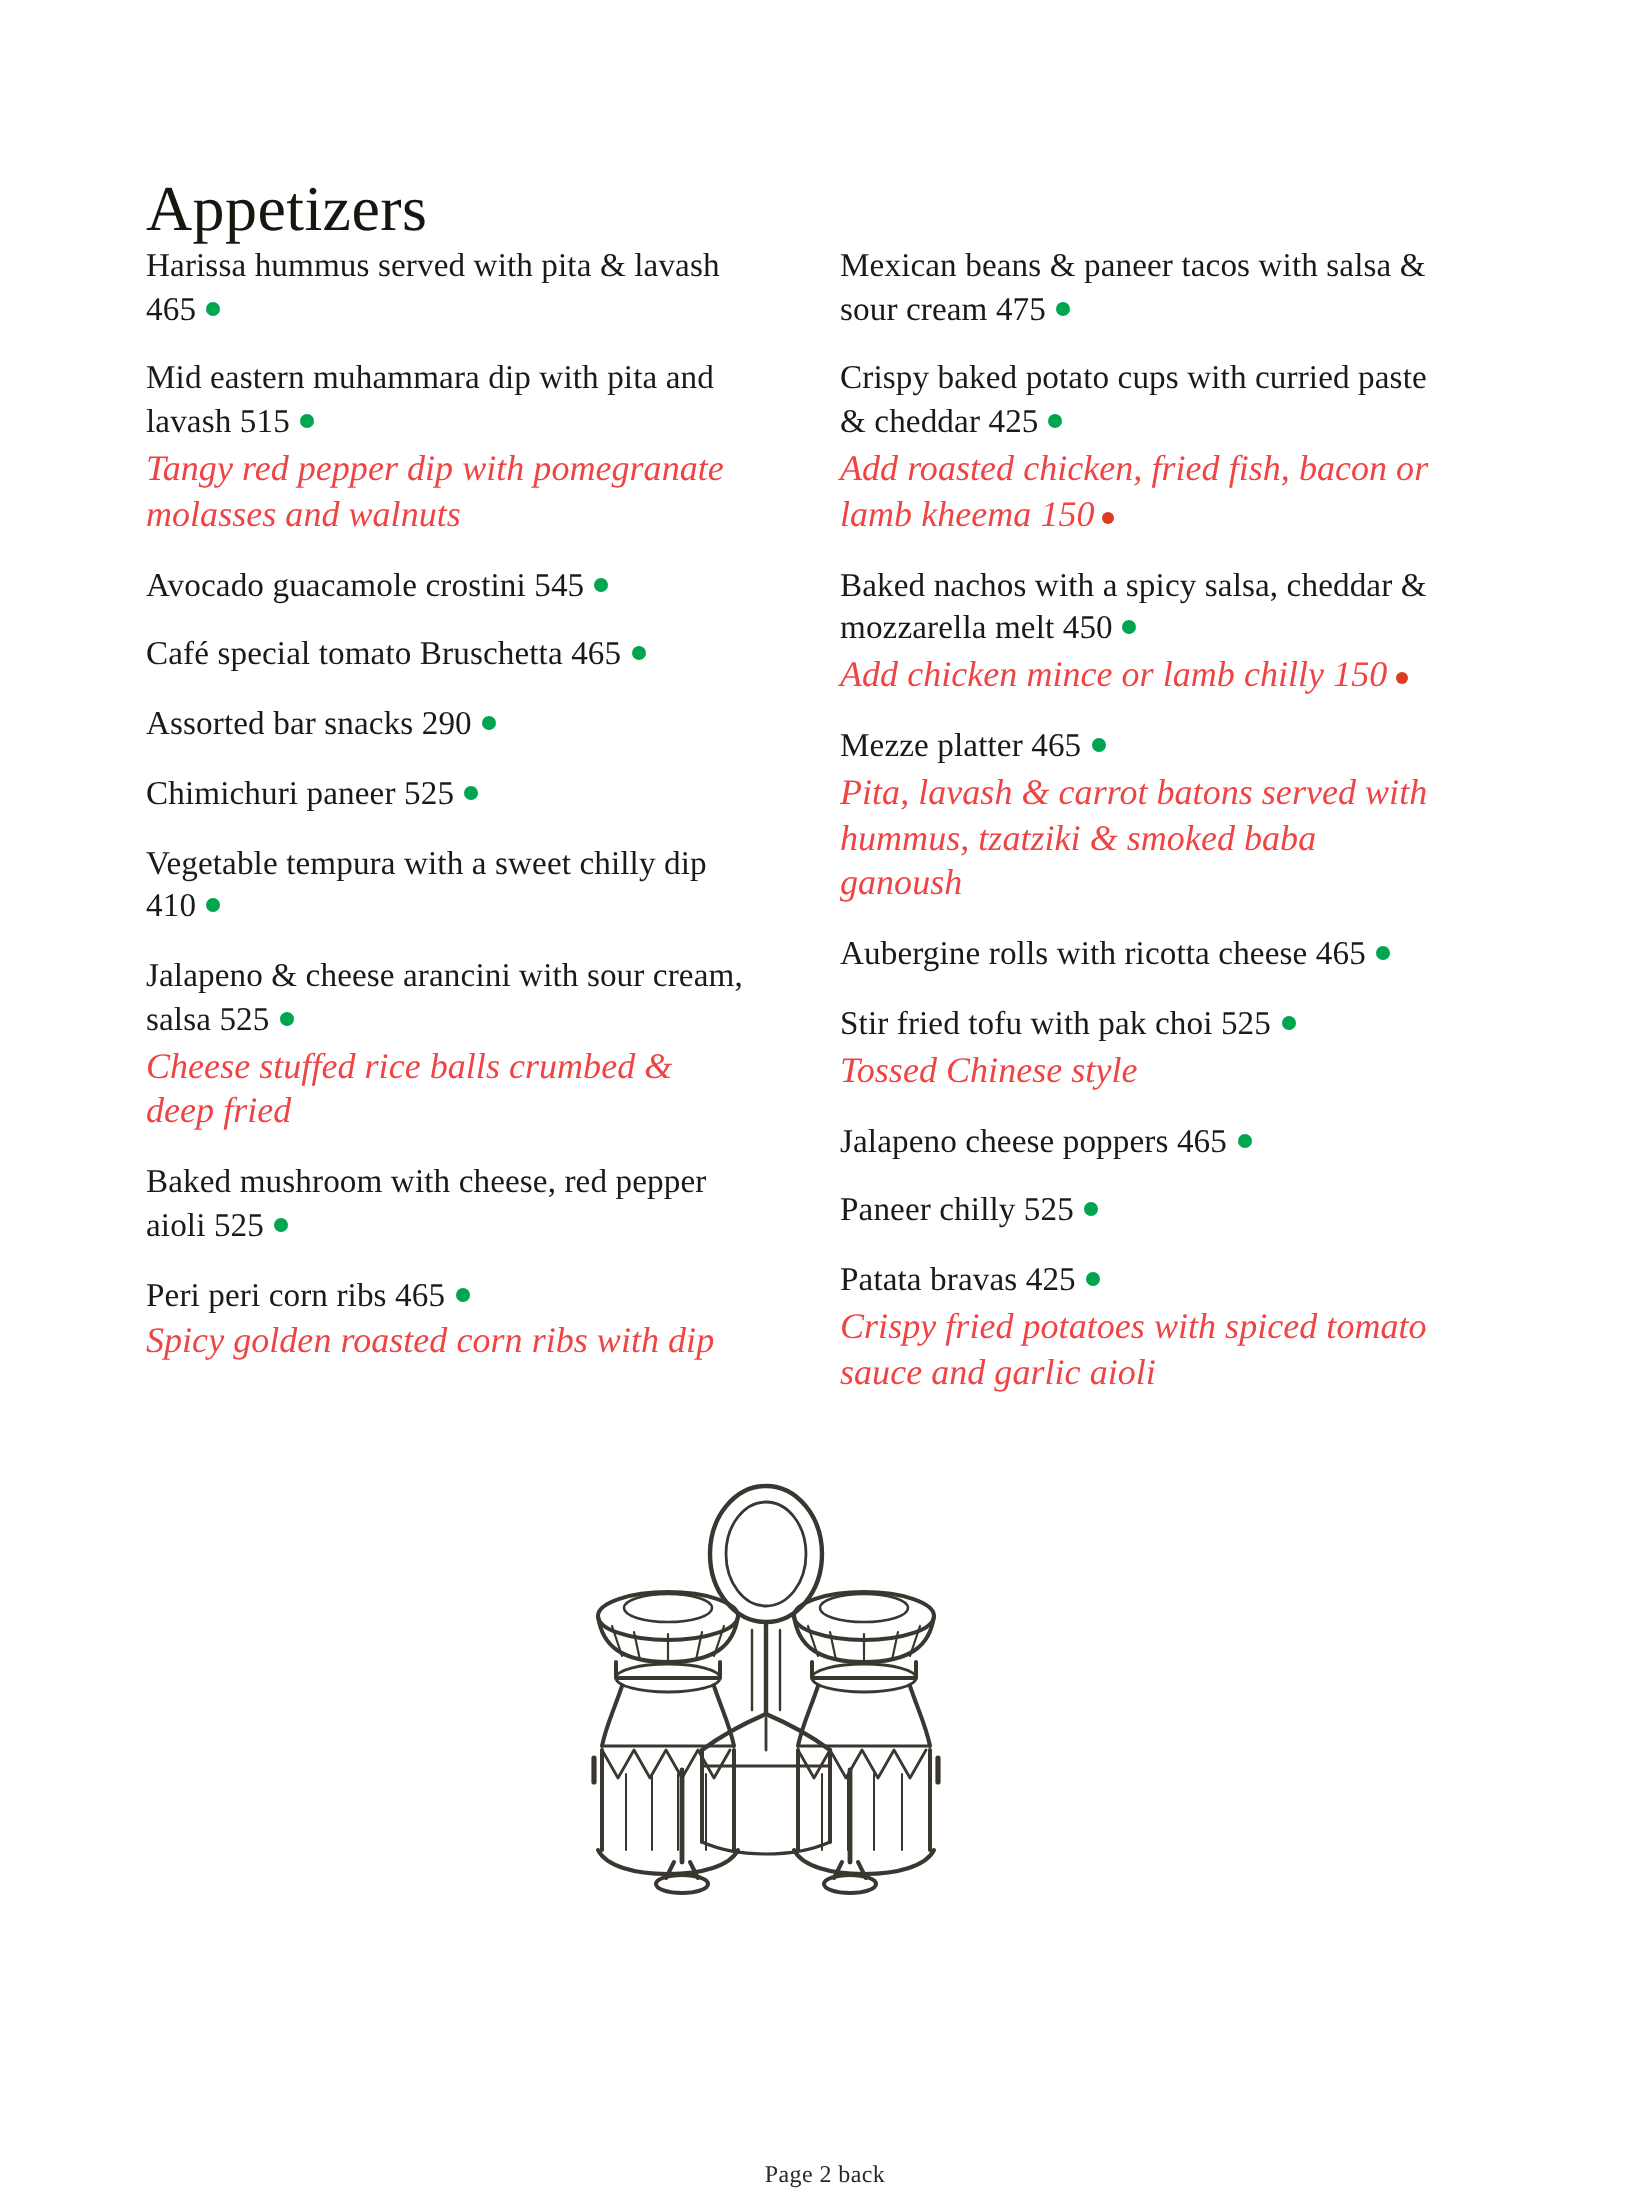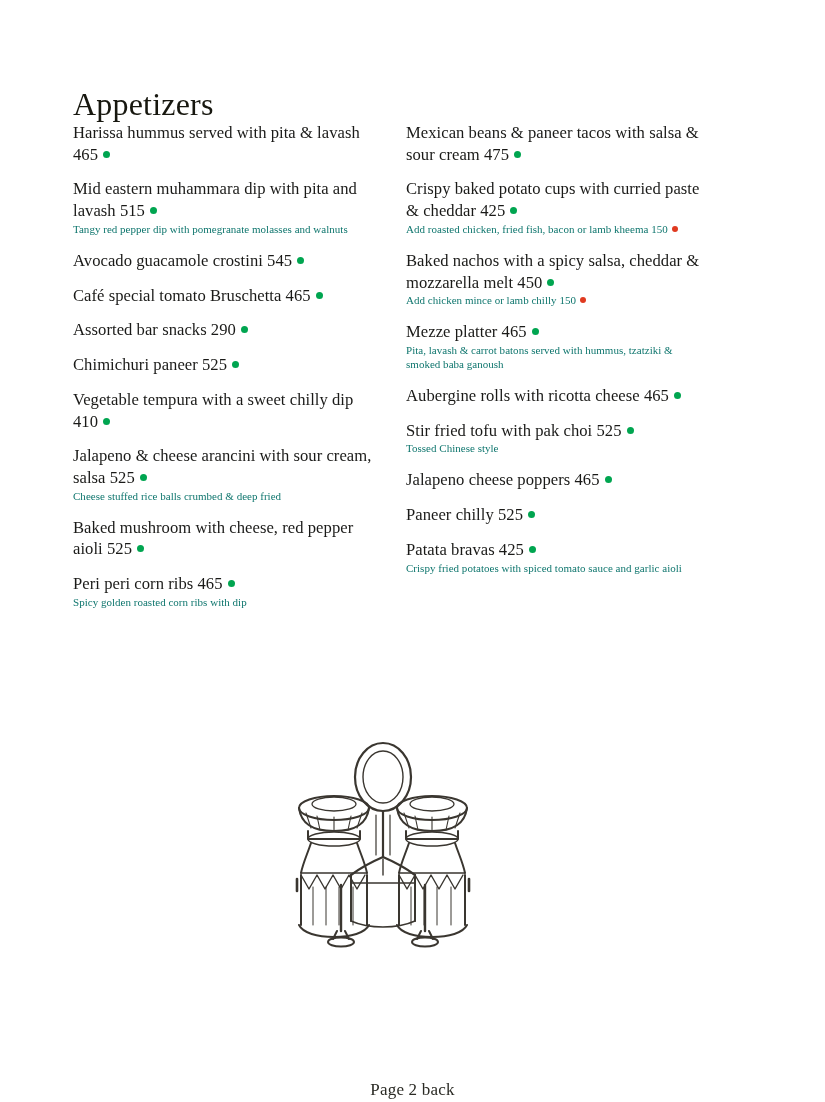--- a/index.html
+++ b/index.html
@@ -39,40 +39,41 @@
     left: 73px;
     top: 122px;
     width: 690px;
     display: flex;
     gap: 2px;
   }
   .col {
     width: 300px;
   }
   .col-left { width: 300px; margin-right: 16px; }
-  .col-right { width: 300px; margin-left: 15px; }
+  .col-right { width: 300px; margin-left: 29px; }
 
   .item {
     margin-bottom: 13px;
   }
   .item:last-child { margin-bottom: 0; }
 
   .item-name {
     font-size: 16.6px;
     line-height: 1.31;
     color: #1a1a18;
     letter-spacing: 0.05px;
   }
 
   .item-desc {
-    font-size: 11px;
+    font-size: 18px;
     line-height: 1.27;
-    color: #0f766e;
+    color: #ef4444;
     margin-top: 1px;
     letter-spacing: 0.02px;
+    font-style: italic;
   }
 
   .dot {
     display: inline-block;
     width: 7px;
     height: 7px;
     border-radius: 50%;
     vertical-align: 2px;
     margin-left: 5px;
   }
@@ -93,21 +94,21 @@
     height: 215px;
   }
   .illustration svg { display: block; width: 100%; height: 100%; }
 
   .footer {
     position: absolute;
     left: 0;
     top: 1080px;
     width: 825px;
     text-align: center;
-    font-size: 17px;
+    font-size: 12px;
     color: #2a2a24;
     letter-spacing: 0.2px;
   }
 </style>
 </head>
 <body>
 
 <div class="page">
 
   <h1 class="page-title">Appetizers</h1>

